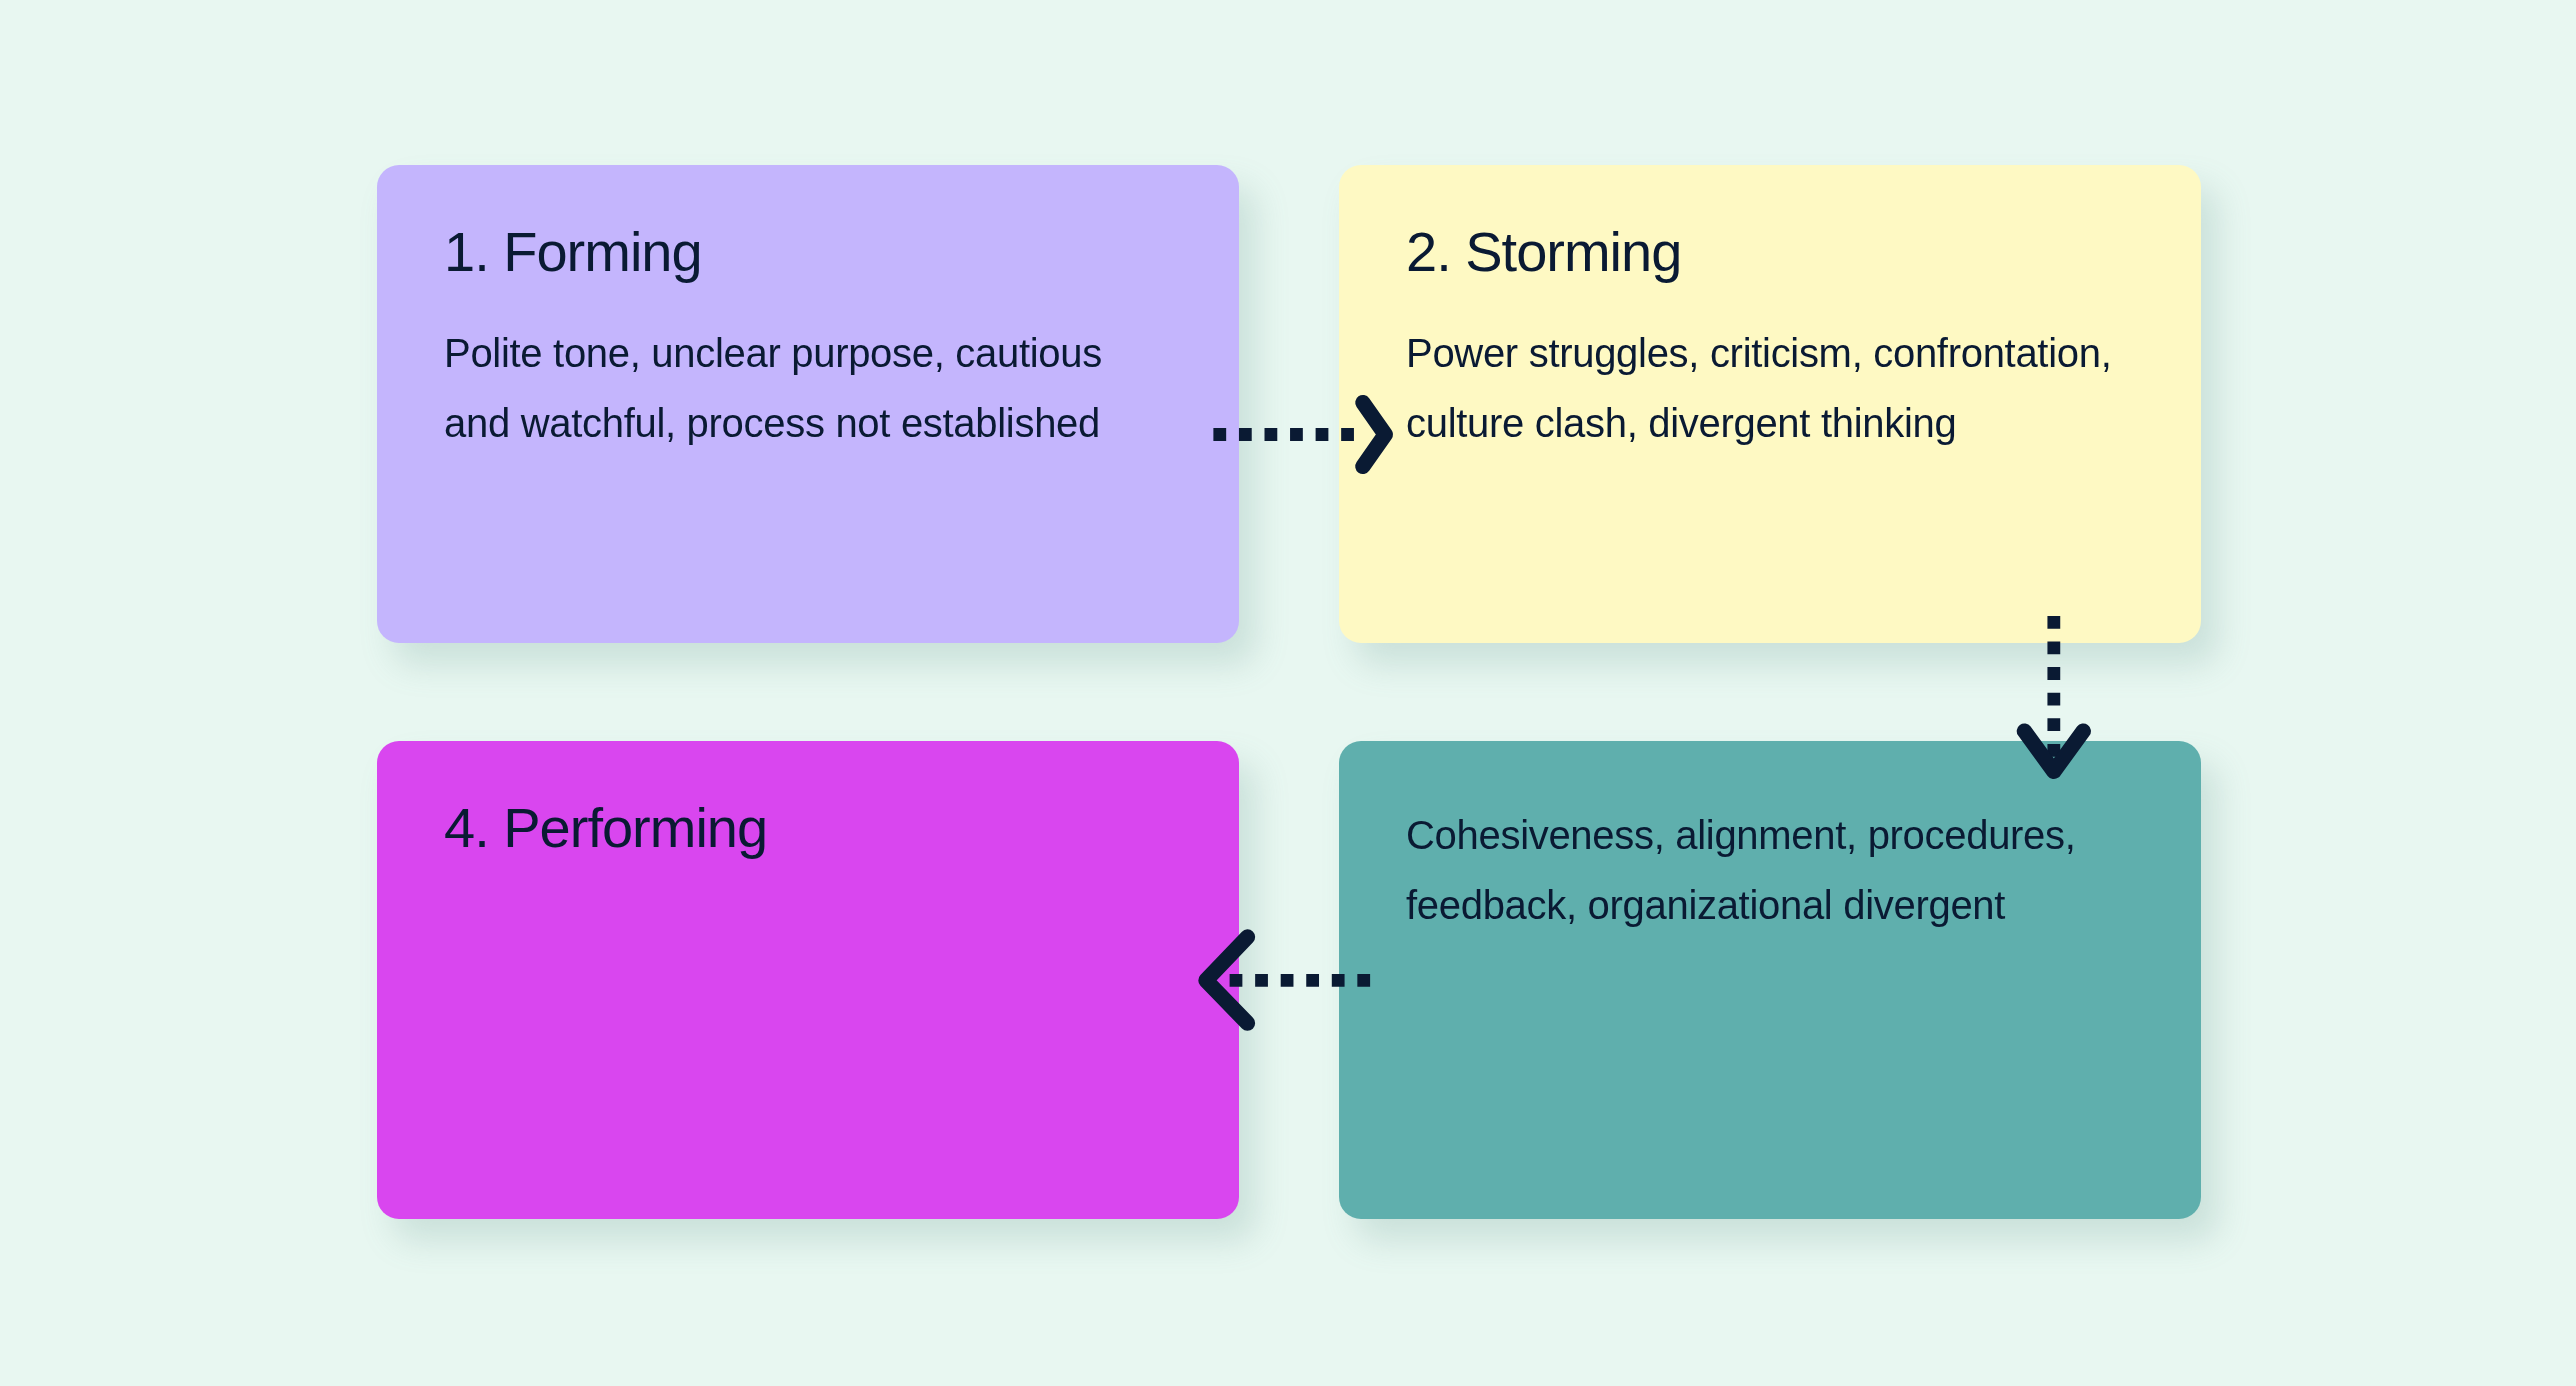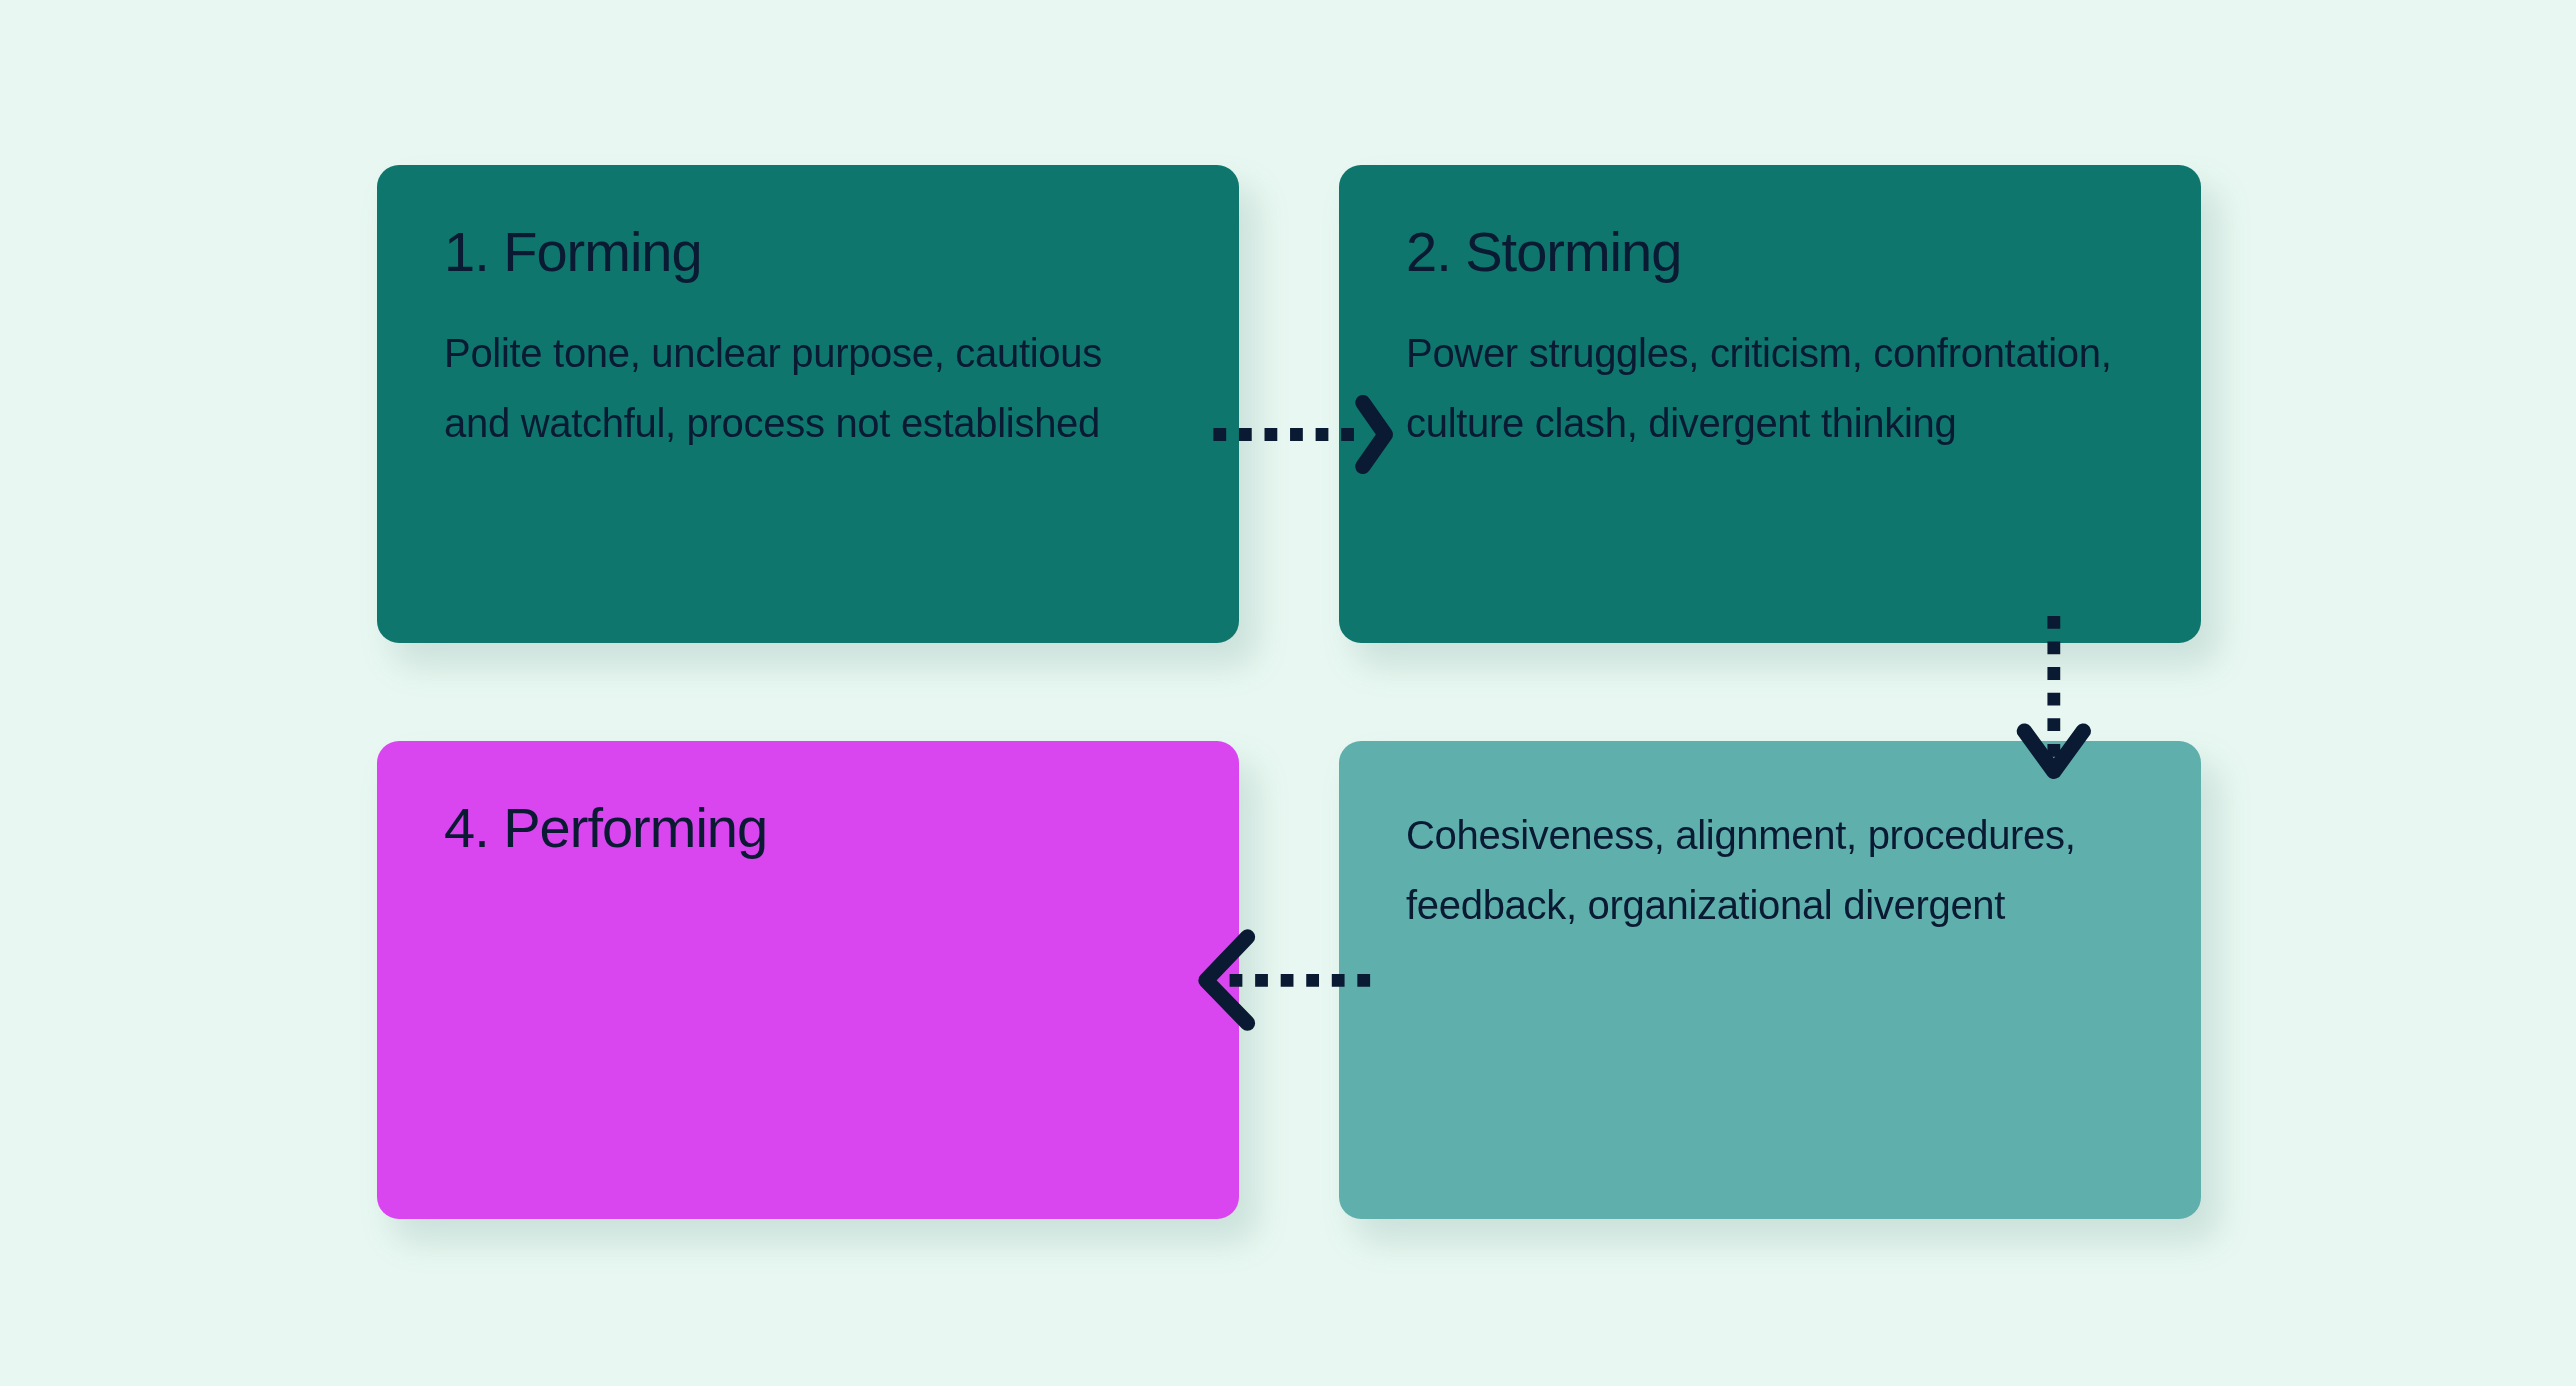--- a/index.html
+++ b/index.html
@@ -82,26 +82,26 @@
   }
   #arrow-forming-to-storming { left: 1203px; top: 377px;  width: 192px; height: 115px; }
   #arrow-storming-to-norming { left: 2002px; top: 608px;  width: 128px; height: 186px; }
   #arrow-norming-to-performing { left: 1190px; top: 921px; width: 198px; height: 115px; }
 </style>
 </head>
 <body style="background: rgb(232, 247, 241);">
 
 <div id="diagram">
 
-  <div class="card" id="card-forming" style="background: #0f766e;">
+  <div class="card" id="card-forming" style="background: #c4b5fd;">
     <h2 class="card-title">1. Forming</h2>
     <p class="card-body">Polite tone, unclear purpose, cautious and watchful, process not established</p>
   </div>
 
-  <div class="card" id="card-storming" style="background: #0f766e;">
+  <div class="card" id="card-storming" style="background: #fef9c3;">
     <h2 class="card-title">2. Storming</h2>
     <p class="card-body">Power struggles, criticism, confrontation, culture clash, divergent thinking</p>
   </div>
 
   <div class="card" id="card-performing" style="background: #d946ef;">
     <h2 class="card-title">4. Performing</h2>
   </div>
 
   <div class="card" id="card-norming" style="background: rgb(95, 175, 173);">
     <p class="card-body">Cohesiveness, alignment, procedures, feedback, organizational divergent</p>

